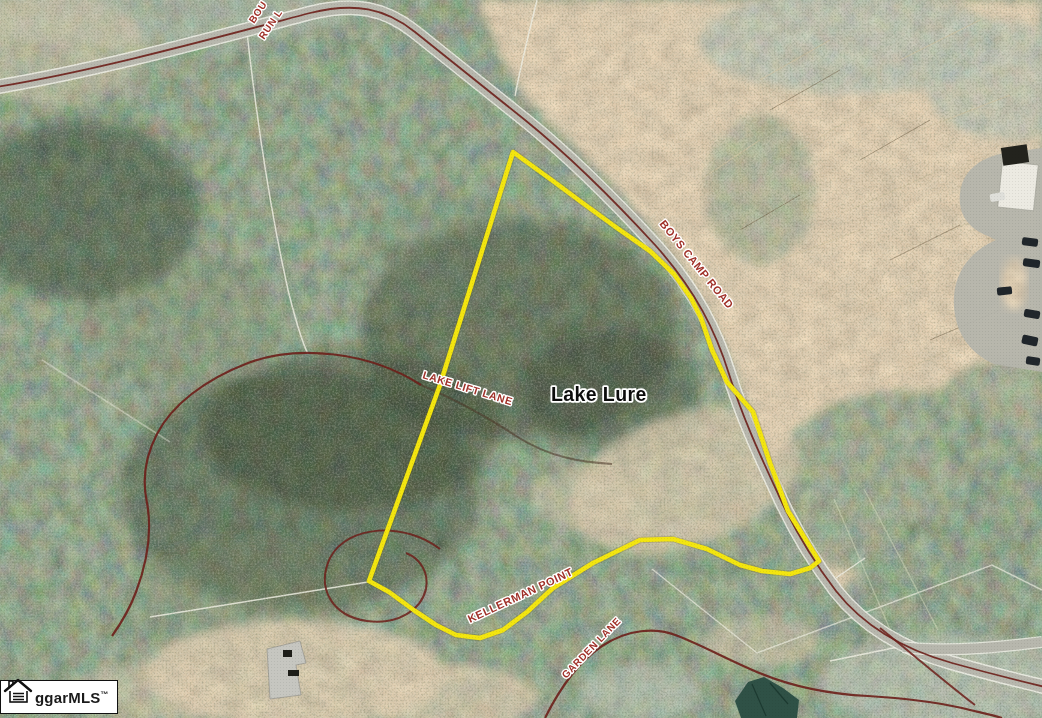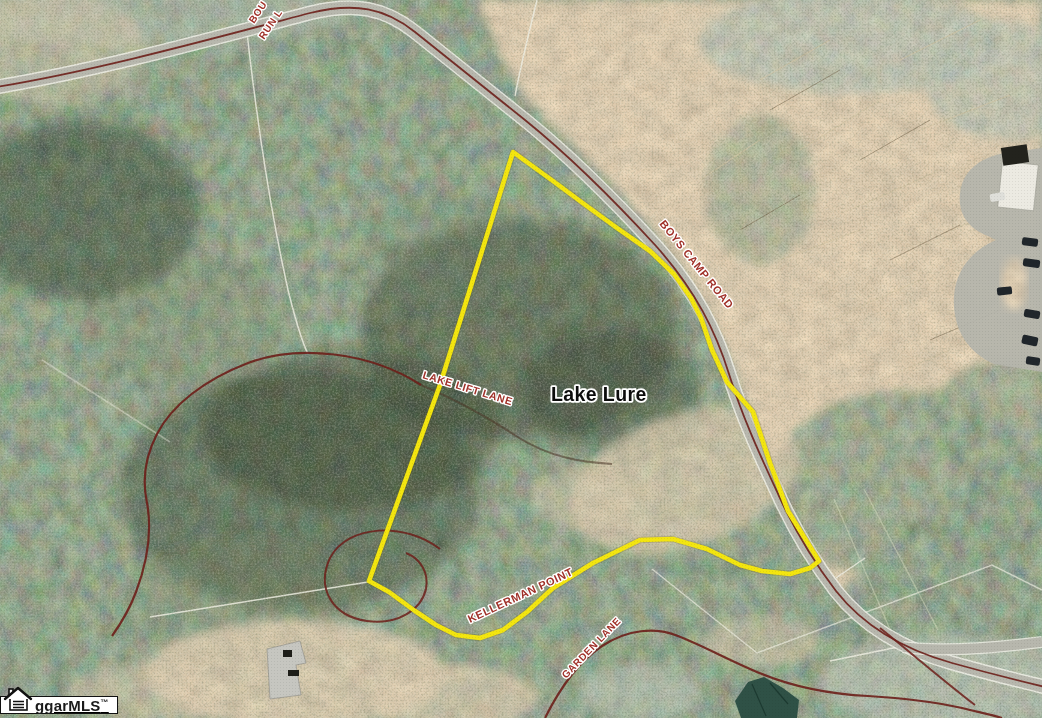--- a/index.html
+++ b/index.html
@@ -6,22 +6,22 @@
   .frame{
     position:relative;width:1042px;height:718px;overflow:hidden;
     font-family:"Liberation Sans",sans-serif;background:#33402b;
   }
   .frame svg{display:block;}
   svg text{font-family:"Liberation Sans",sans-serif;}
   .road-label{font-weight:700;letter-spacing:0.6px;paint-order:stroke;stroke:#ffffff;stroke-width:2.8px;stroke-linejoin:round;}
   .place-label{font-weight:700;letter-spacing:0.4px;paint-order:stroke;stroke:#ffffff;stroke-width:3.6px;stroke-linejoin:round;}
   .watermark{
     position:absolute;left:0;bottom:4px;display:flex;align-items:center;
-    background:#ffffff;border:1.5px solid #101010;height:18px;box-sizing:border-box;
-    padding:1px 8px 1px 2px;z-index:5;text-decoration:underline;
+    background:#ffffff;border:1.5px solid #101010;height:34px;box-sizing:border-box;
+    padding:1px 8px 1px 2px;z-index:5;
   }
   .wm-icon{display:inline-block;margin:-11px 2px 0 0;line-height:0;}
   .wm-text{font-weight:bold;font-size:15px;color:#1a1a1a;letter-spacing:0.2px;line-height:1;}
   .wm-text sup{font-size:8px;font-weight:bold;vertical-align:super;}
 </style>
 </head>
 <body>
 
 <div class="frame">
 <svg width="1042" height="718" viewBox="0 0 1042 718">

